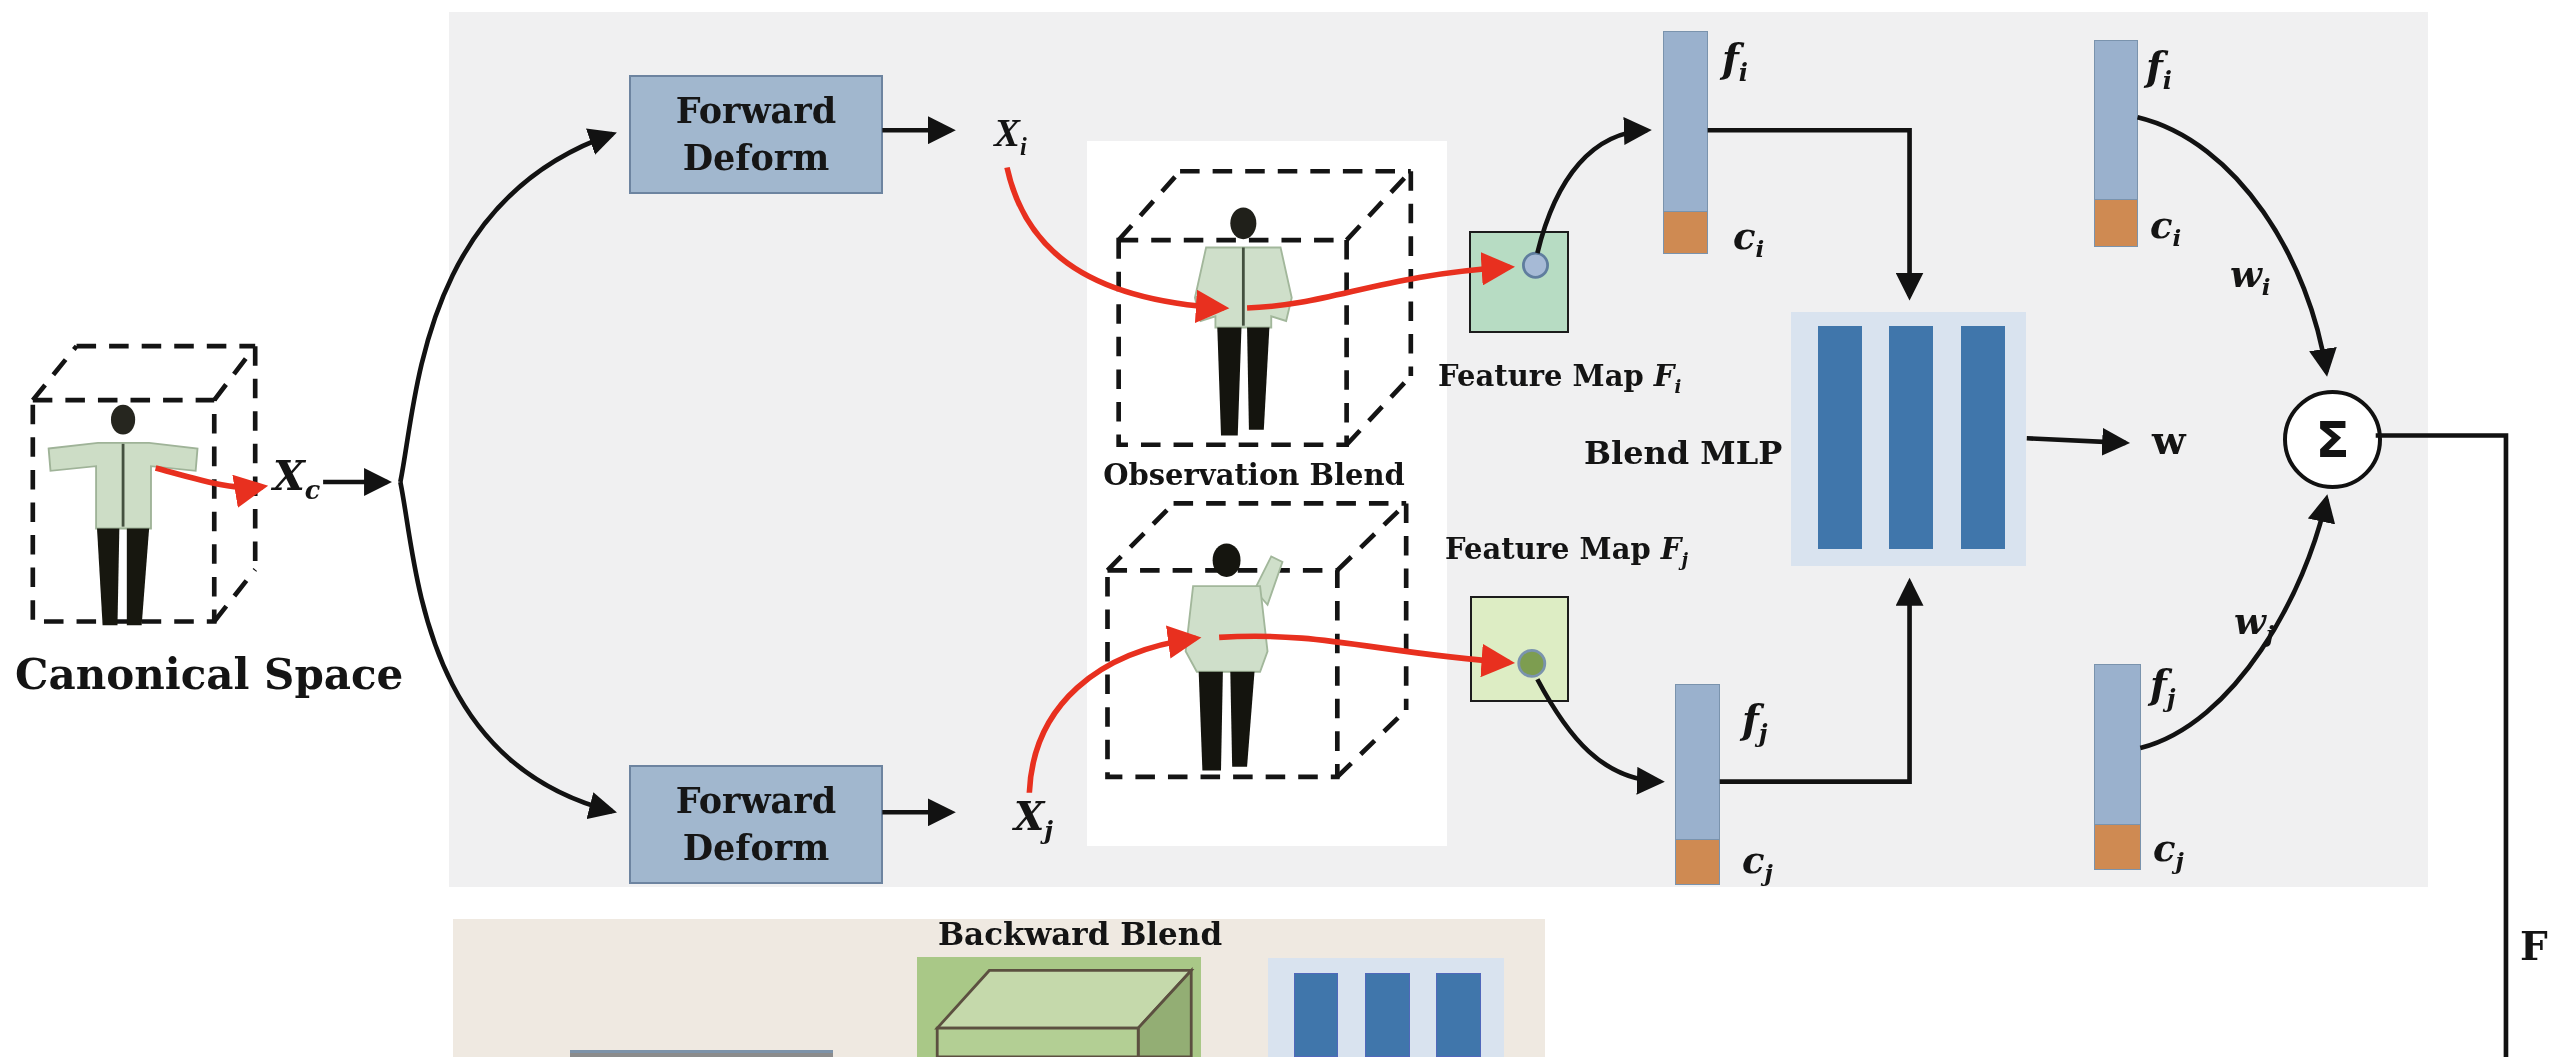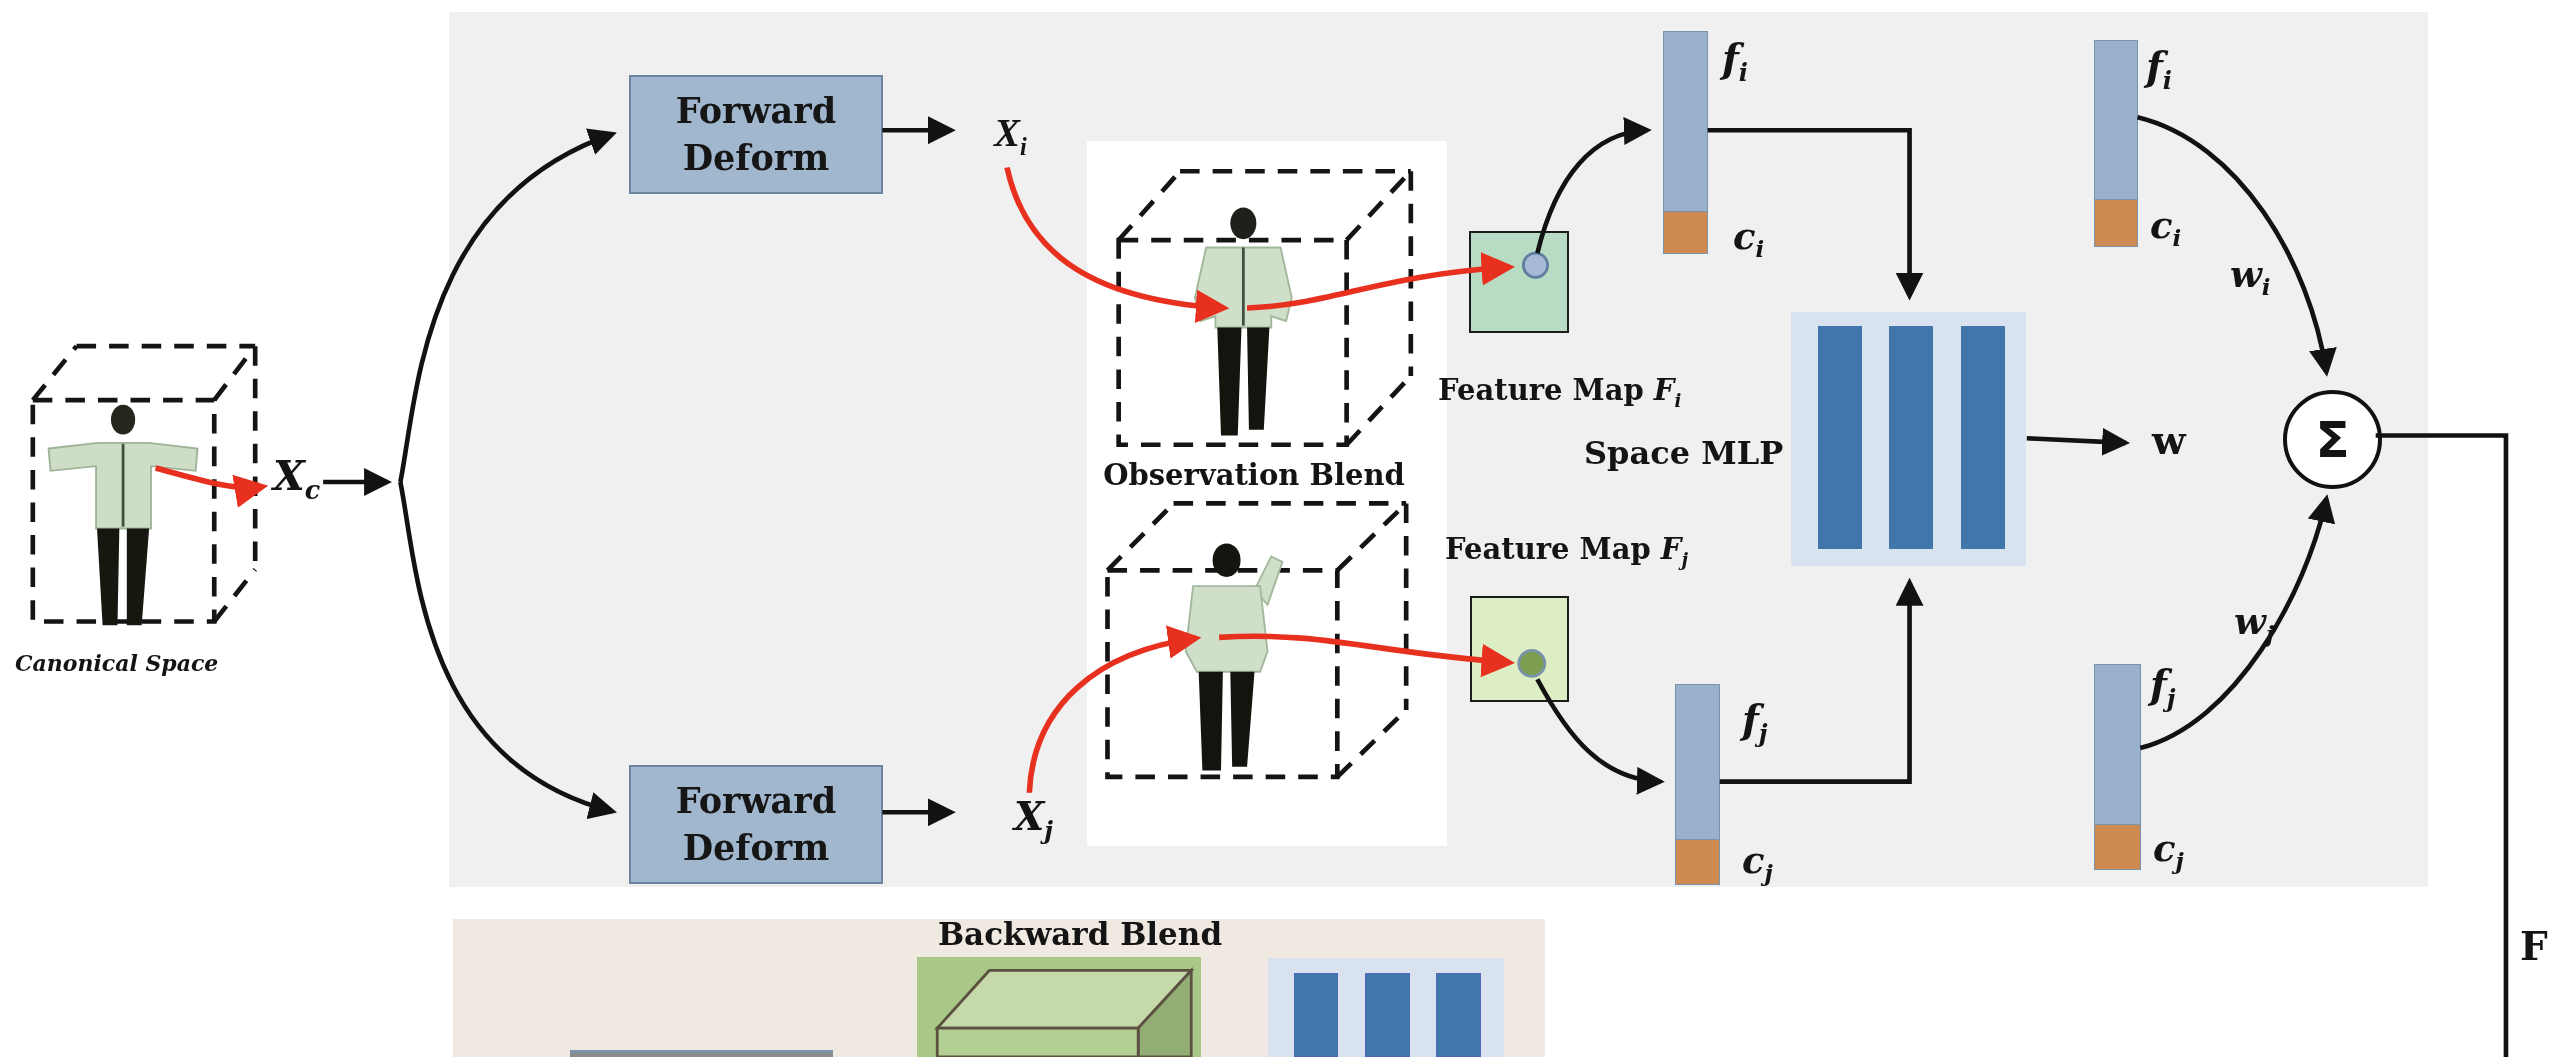--- a/index.html
+++ b/index.html
@@ -163,46 +163,46 @@
       <path d="M2553,468 L2693,468 L2693,1140"></path>
     </g>
 
     <g stroke="#5c5040" stroke-width="3">
       <polygon points="1007,1105 1063,1043 1280,1043 1223,1105" fill="#c5d9ab"></polygon>
       <polygon points="1223,1105 1280,1043 1280,1136 1223,1136" fill="#93ae74"></polygon>
       <polygon points="1007,1105 1223,1105 1223,1136 1007,1136" fill="#b3cf94"></polygon>
     </g>
   </svg>
 
-  <div class="lbl" style="left:15px;top:650px;width:335px;text-align:left;font-size:22px;font-style:italic;">Canonical Space</div>
+  <div class="lbl" style="left:15px;top:650px;width:335px;text-align:center;font-size:42px;">Canonical Space</div>
 
   <span class="math" style="left:273px;top:452px;font-size:41px;">
     <i>X</i><sub>c</sub></span>
   <span class="math" style="left:994px;top:110px;font-size:39px;font-family:Liberation Serif, serif;">
     <i>X</i><sub>i</sub></span>
   <span class="math" style="left:1014px;top:793px;font-size:39px;">
     <i>X</i><sub>j</sub></span>
 
   <div class="lbl" style="left:1098px;top:458px;width:312px;text-align:center;font-size:29px;">Observation Blend</div>
 
-  <div class="lbl" style="left:1438px;top:373px;font-size:29px;">
+  <div class="lbl" style="left:1438px;top:359px;font-size:29px;">
     <span>Feature Map</span>&nbsp;<span class="math" style="position:static;font-size:29px;"><i>F</i><sub>i</sub></span></div>
   <div class="lbl" style="left:1445px;top:532px;font-size:29px;">
     <span>Feature Map</span>&nbsp;<span class="math" style="position:static;font-size:29px;"><i>F</i><sub>j</sub></span></div>
 
   <span class="math" style="left:1722px;top:35px;font-size:39px;">
     <i>f</i><sub>i</sub></span>
   <span class="math" style="left:1733px;top:214px;font-size:37px;">
     <i>c</i><sub>i</sub></span>
   <span class="math" style="left:1742px;top:696px;font-size:39px;">
     <i>f</i><sub>j</sub></span>
   <span class="math" style="left:1742px;top:838px;font-size:37px;">
     <i>c</i><sub>j</sub></span>
 
-  <div class="lbl" style="left:1584px;top:434px;width:195px;text-align:right;font-size:32px;">Space MLP</div>
+  <div class="lbl" style="left:1584px;top:434px;width:195px;text-align:right;font-size:32px;">Blend MLP</div>
 
   <div class="lbl" style="left:2152px;top:417px;font-size:39px;">w</div>
 
   <span class="math" style="left:2146px;top:43px;font-size:39px;">
     <i>f</i><sub>i</sub></span>
   <span class="math" style="left:2150px;top:203px;font-size:37px;">
     <i>c</i><sub>i</sub></span>
   <span class="math" style="left:2150px;top:661px;font-size:39px;">
     <i>f</i><sub>j</sub></span>
   <span class="math" style="left:2153px;top:826px;font-size:37px;">

